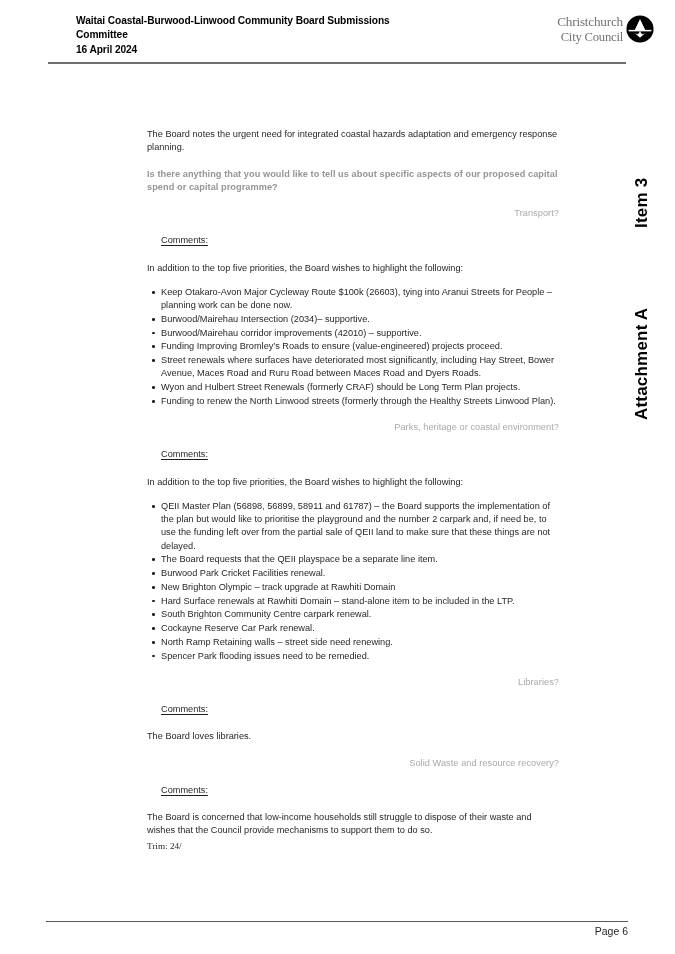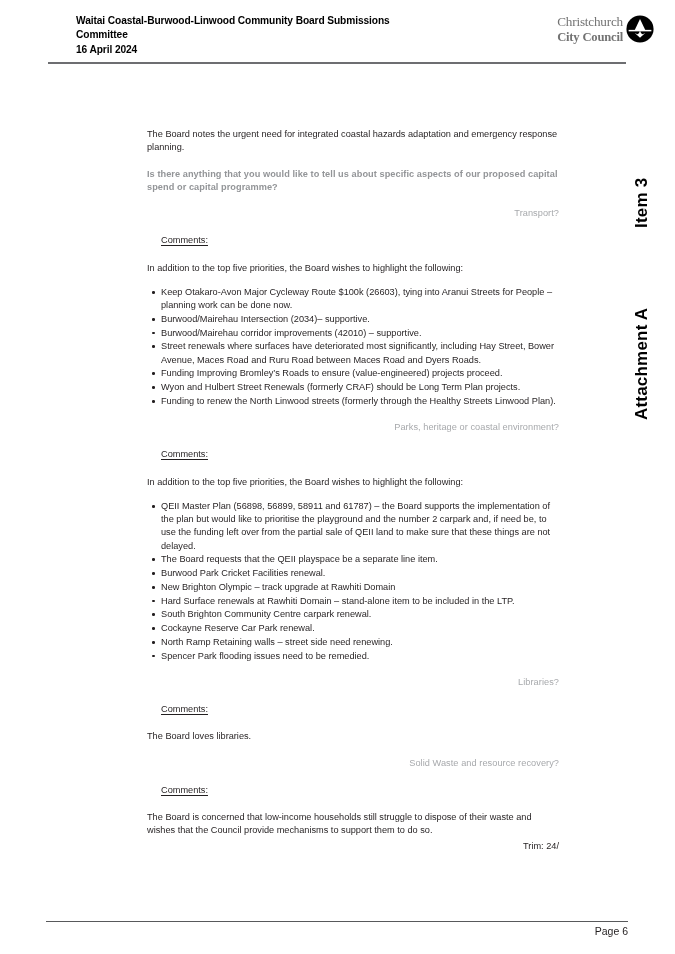--- a/index.html
+++ b/index.html
@@ -60,21 +60,20 @@
     font-family: "Liberation Serif", serif;
     font-size: 13.2px;
     letter-spacing: -0.2px;
     display: block;
   }
   .logo-text .l2 {
     font-family: "Liberation Serif", serif;
     font-size: 12.6px;
     letter-spacing: -0.2px;
     display: block;
-    font-weight: bold;
   }
   .logo-mark { width: 28px; height: 28px; display: block; }
 
   .header-rule {
     position: absolute;
     left: 48px;
     top: 62px;
     width: 578px;
     height: 2px;
     background: #6d6e71;
@@ -139,23 +138,24 @@
     background: #231f20;
     border-radius: 50%;
   }
 
   
   .trim {
     position: absolute;
     left: 147px;
     top: 841px;
     width: 412px;
-    text-align: right;
+    text-align: left;
     font-size: 9.2px;
     color: #231f20;
+    font-family: Liberation Serif, serif;
   }
 
   
   .side-tab {
     position: absolute;
     left: 632px;
     transform-origin: left top;
     transform: rotate(-90deg);
     font-size: 17px;
     font-weight: bold;
@@ -224,22 +224,22 @@
     <p class="question">Is there anything that you would like to tell us about specific aspects of our proposed capital spend or capital programme?</p>
 
     <div>
       <p class="subhead">Transport?</p>
       <p class="comments-label">Comments:</p>
       <p class="lead">In addition to the top five priorities, the Board wishes to highlight the following:</p>
       <ul class="bullets">
         <li>Keep Otakaro-Avon Major Cycleway Route $100k (26603), tying into Aranui Streets for People – planning work can be done now.</li>
         <li>Burwood/Mairehau Intersection (2034)– supportive.</li>
         <li>Burwood/Mairehau corridor improvements (42010) – supportive.</li>
+        <li>Funding Improving Bromley’s Roads to ensure (value-engineered) projects proceed.</li>
         <li>Street renewals where surfaces have deteriorated most significantly, including Hay Street, Bower Avenue, Maces Road and Ruru Road between Maces Road and Dyers Roads.</li>
-        <li>Funding Improving Bromley’s Roads to ensure (value-engineered) projects proceed.</li>
         <li>Wyon and Hulbert Street Renewals (formerly CRAF) should be Long Term Plan projects.</li>
         <li>Funding to renew the North Linwood streets (formerly through the Healthy Streets Linwood Plan).</li>
       </ul>
     </div>
 
     <div>
       <p class="subhead">Parks, heritage or coastal environment?</p>
       <p class="comments-label">Comments:</p>
       <p class="lead">In addition to the top five priorities, the Board wishes to highlight the following:</p>
       <ul class="bullets">

